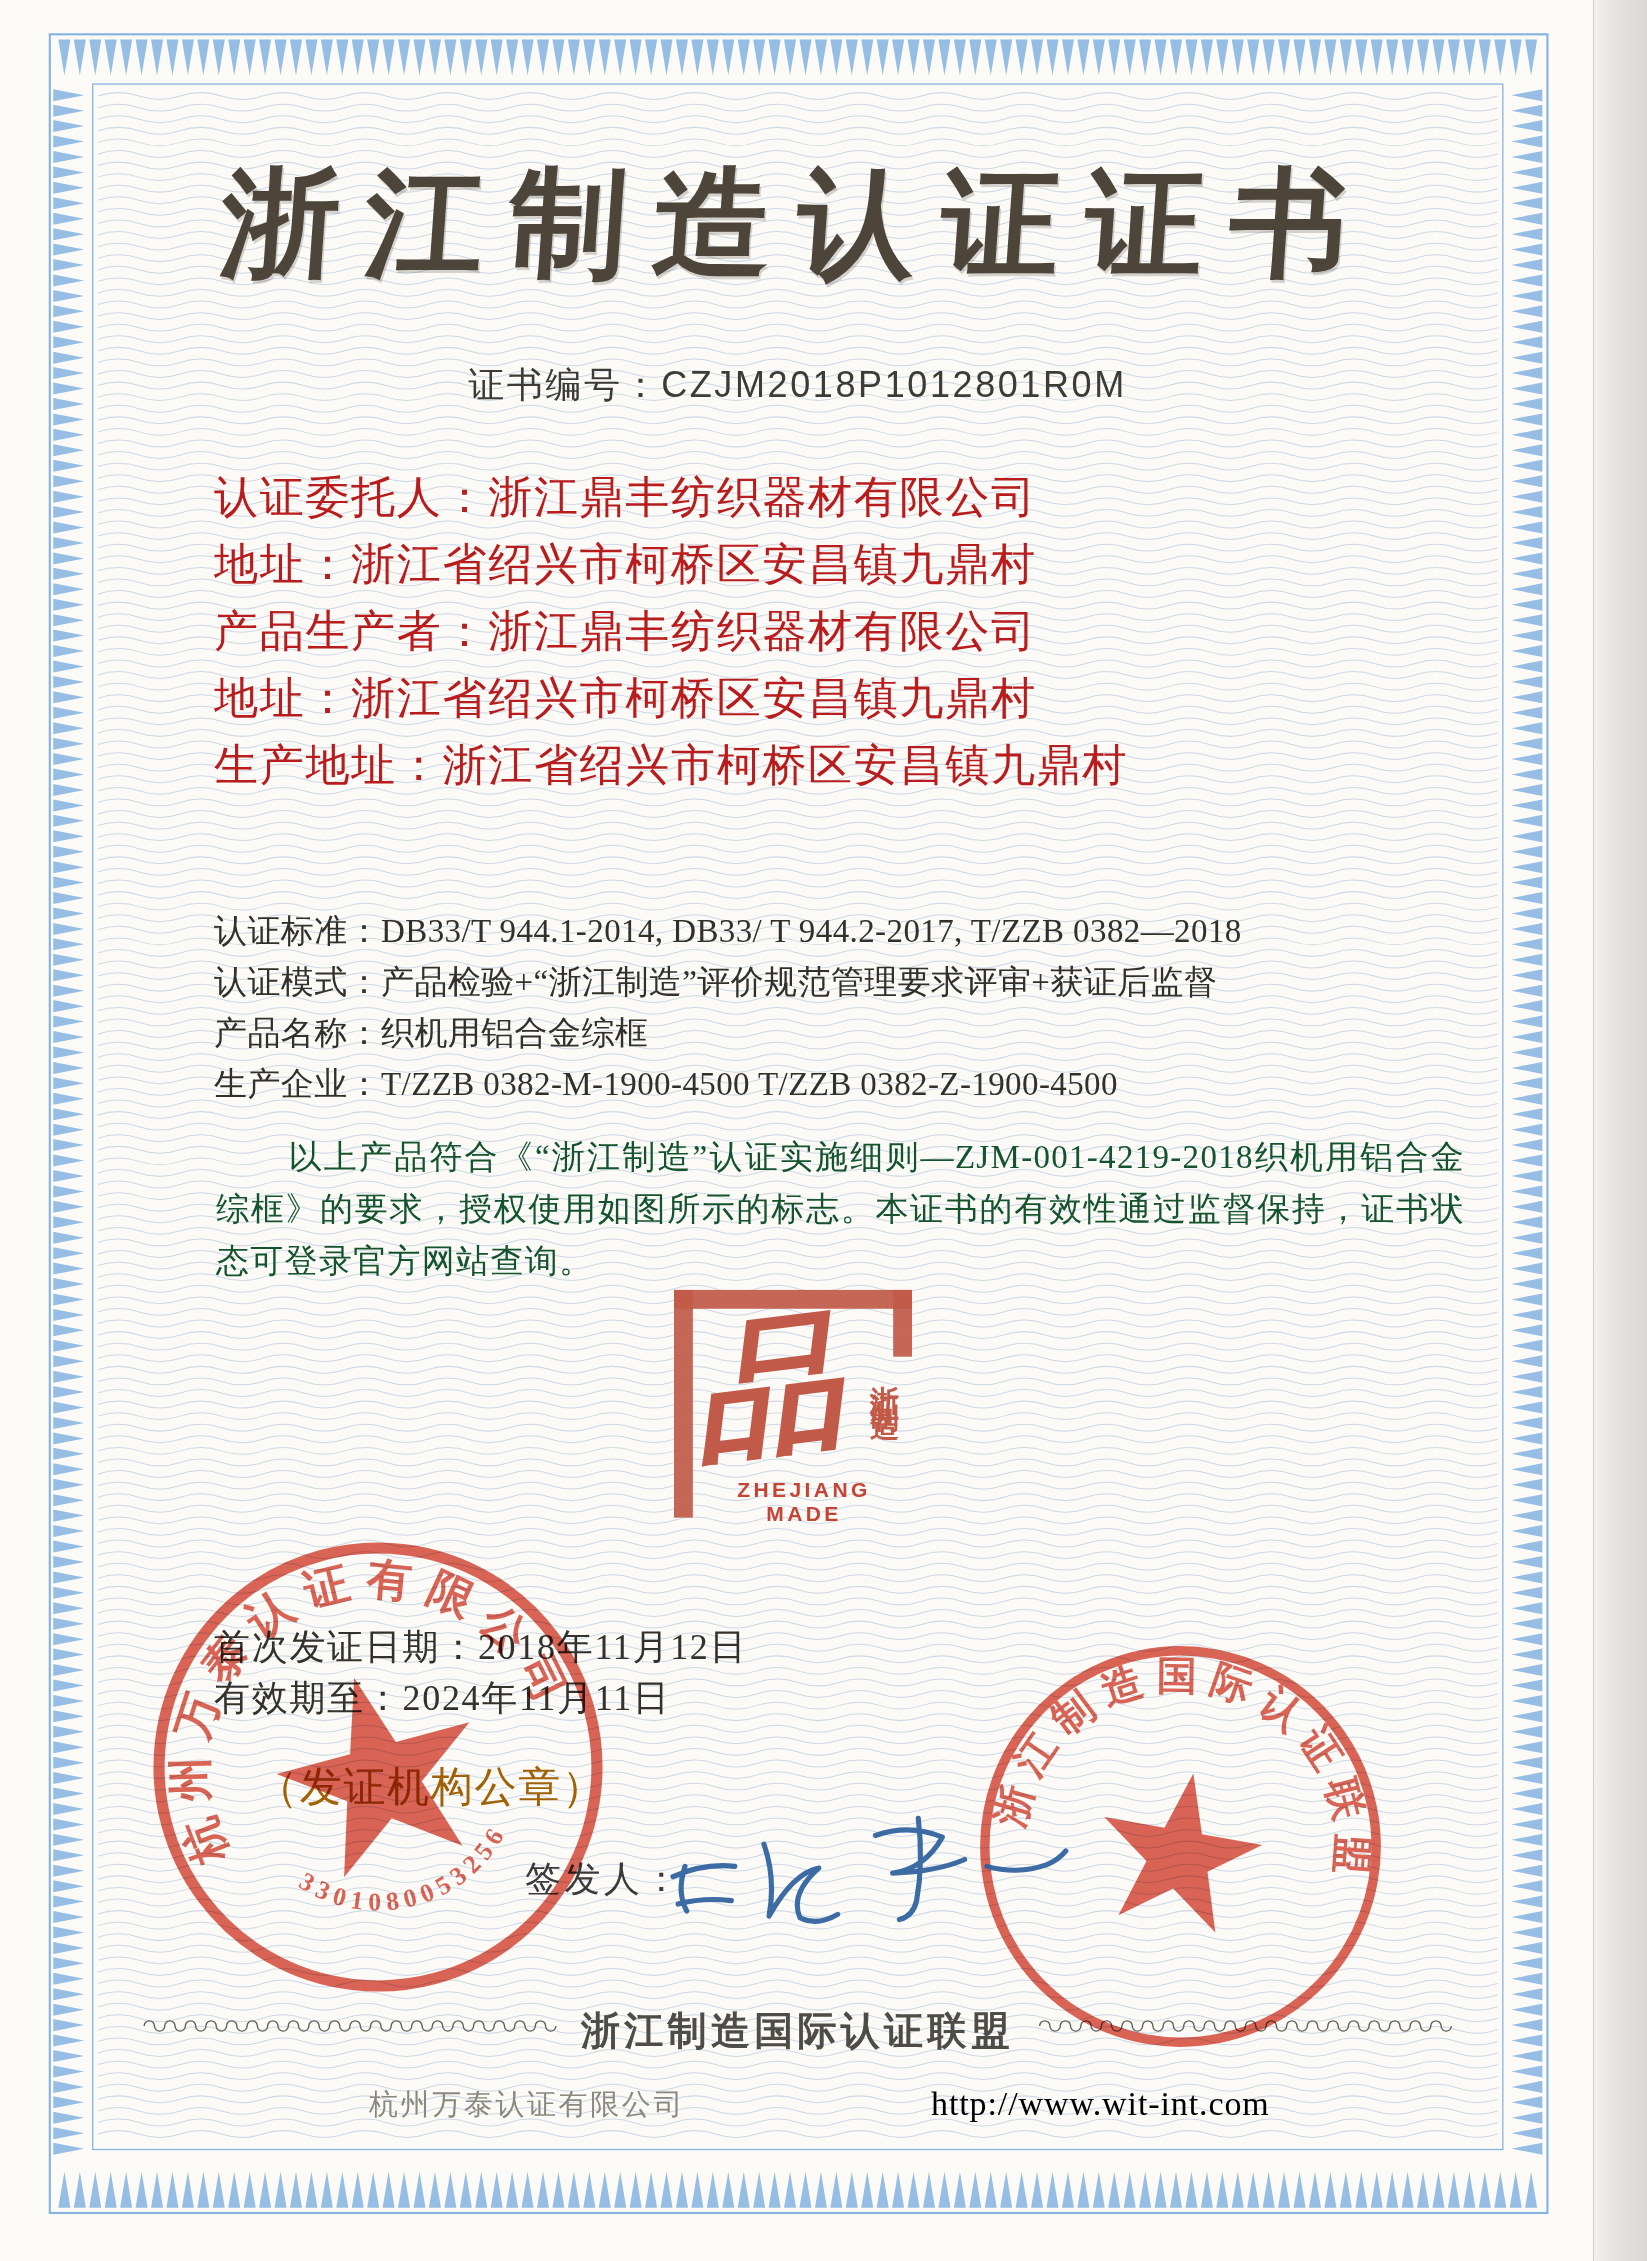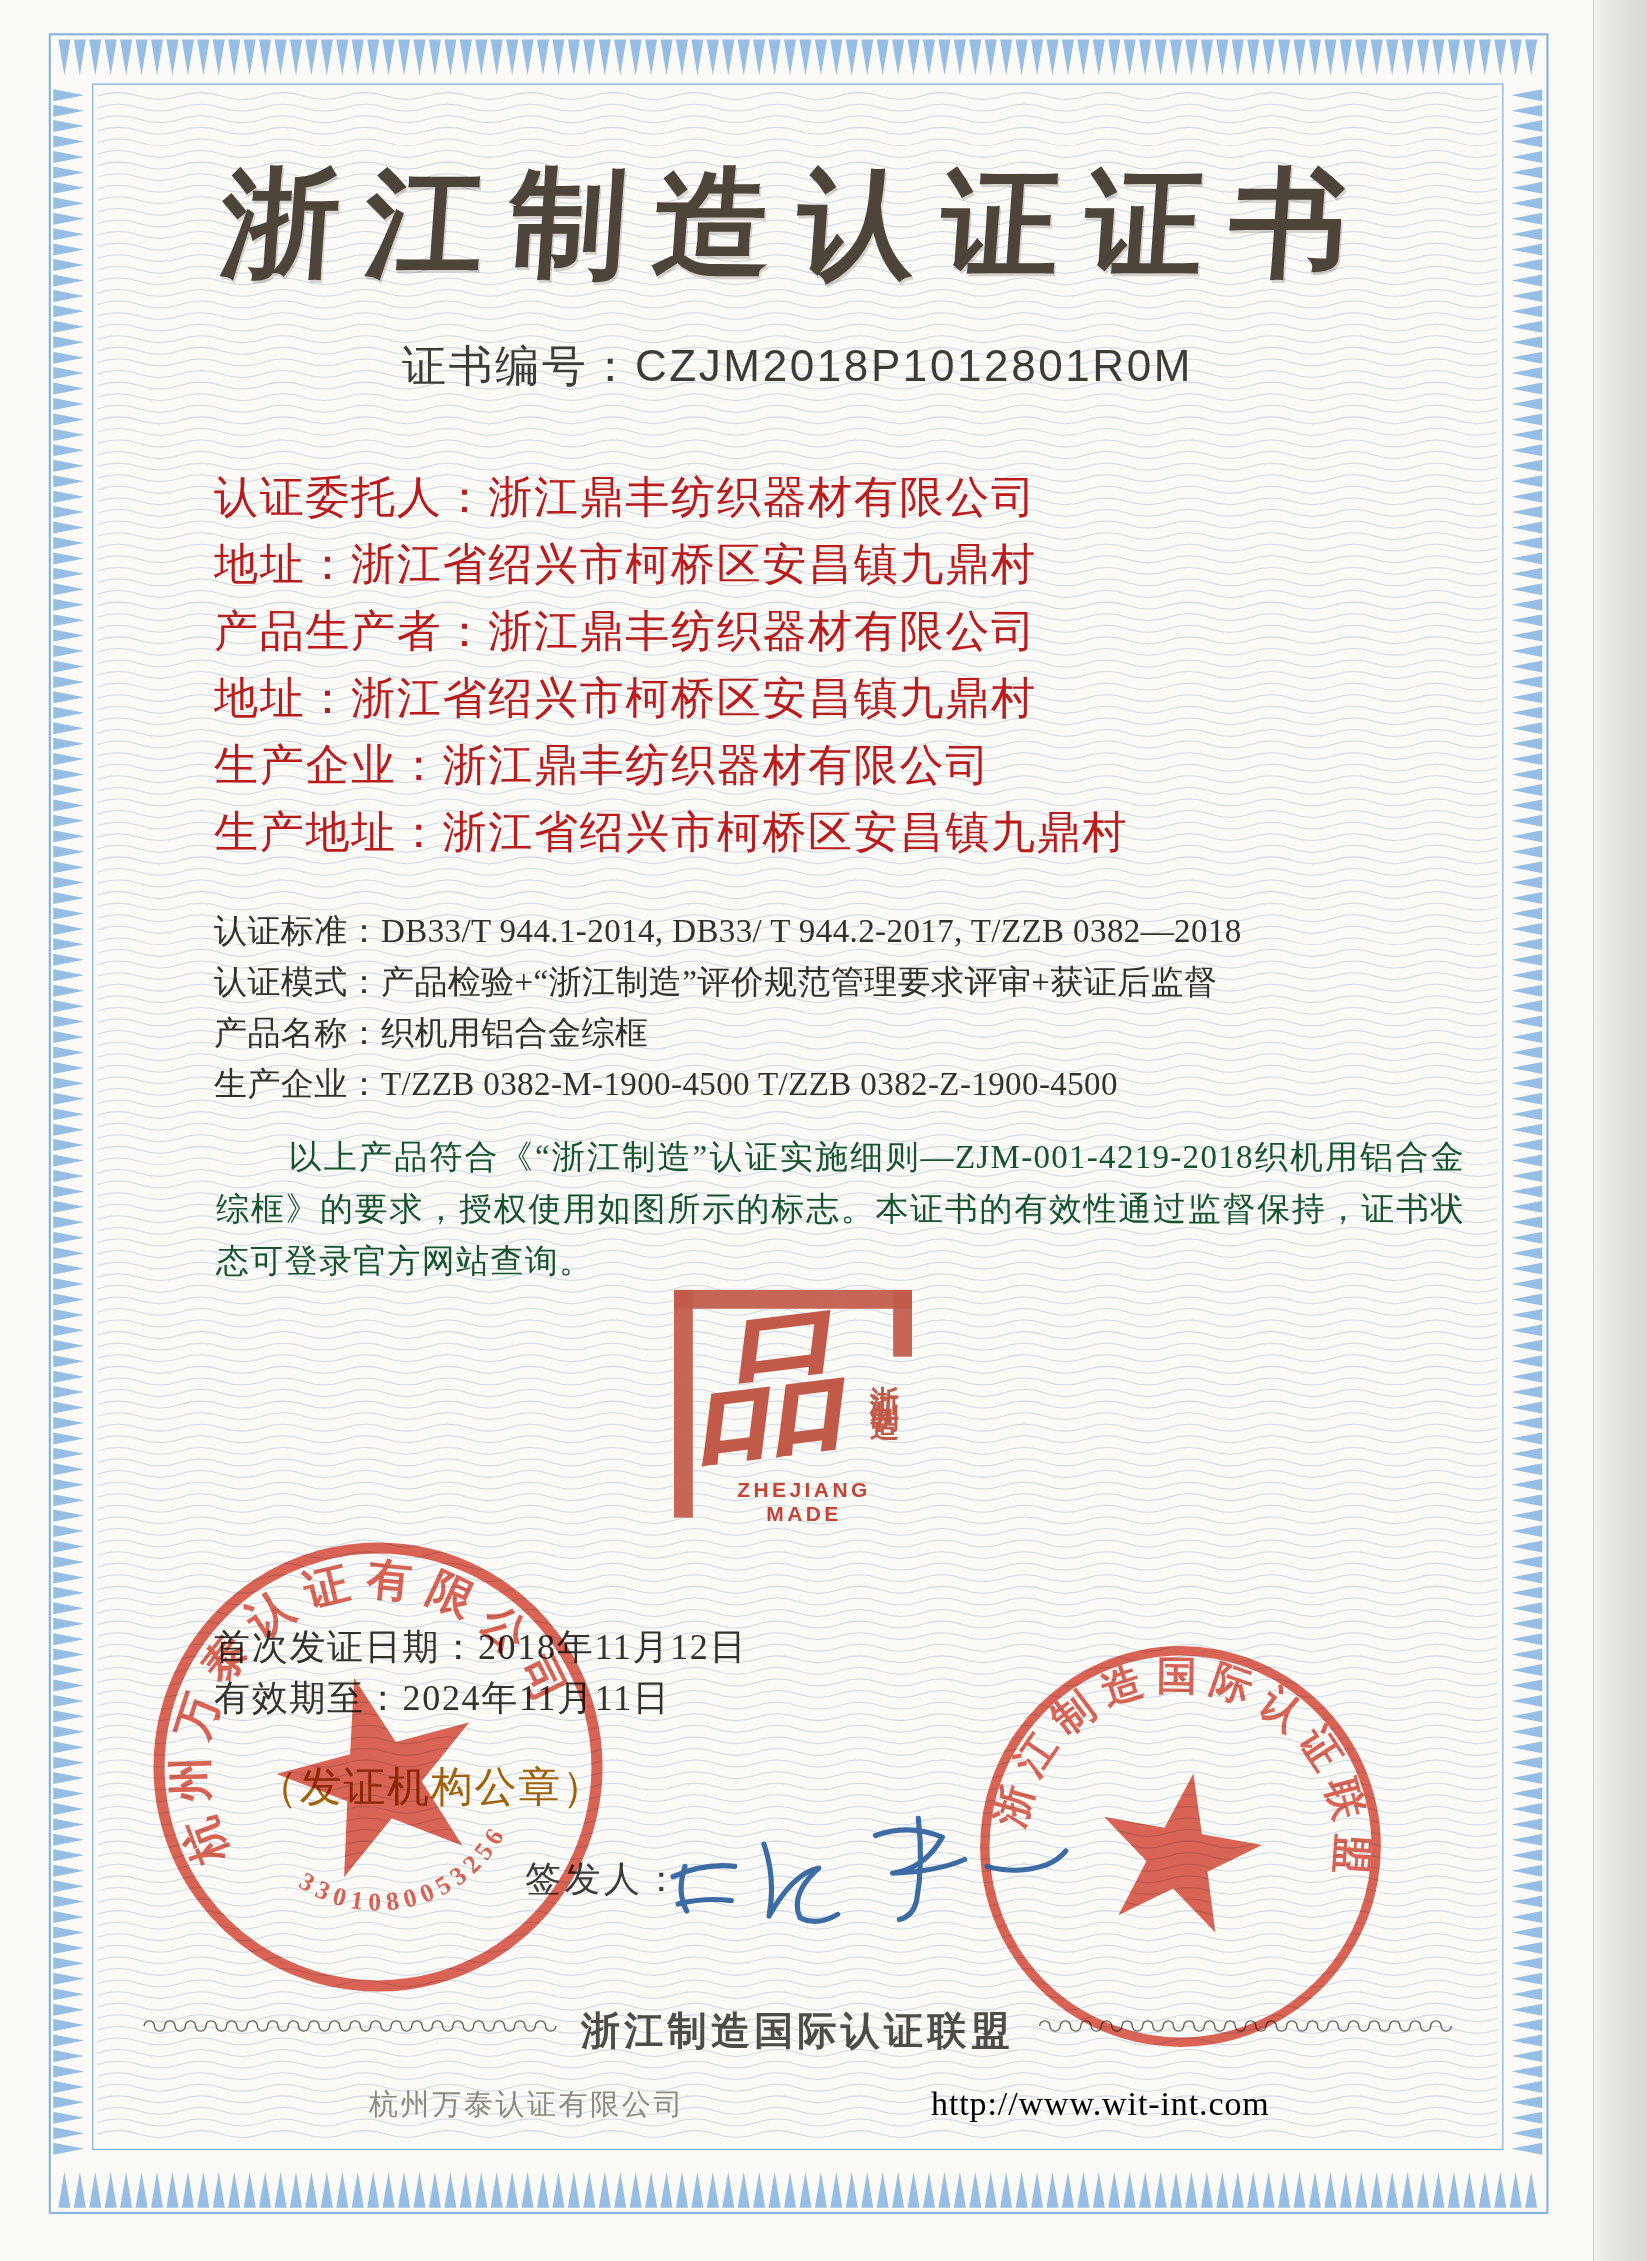--- a/index.html
+++ b/index.html
@@ -11,21 +11,21 @@
   .bm{fill:#7fb0de;opacity:.82;}
   .hl{fill:none;stroke:#86b3e0;}
   .fl{fill:none;stroke:#5f5d55;stroke-width:1.6;}
   .paper-edge{position:absolute;right:0;top:0;width:53px;height:100%;z-index:3;
       background:linear-gradient(90deg,#f1f0ec,#e3e2df 45%,#d9d8d5);border-left:0.9px solid #cfcecb;}
   
   .abs{position:absolute;z-index:2;}
   .center-line{left:51px;width:1493px;text-align:center;}
   .title{top:160px;font-size:118px;font-weight:900;color:#4d4539;letter-spacing:26px;
          transform:skewX(-4deg);text-shadow:1.7px 2.6px 0 rgba(77,69,57,.22);line-height:1.1;}
-  .certno{top:337px;font-family:"Liberation Sans","DejaVu Sans",sans-serif;font-size:44px;
+  .certno{top:361px;font-family:"Liberation Sans","DejaVu Sans",sans-serif;font-size:36px;
           color:#3d3b36;letter-spacing:2.6px;font-weight:500;}
   .info-block{left:214px;top:468px;width:1261px;}
   .info-line{height:67px;font-size:44px;color:#b91c1c;letter-spacing:1.7px;white-space:nowrap;}
   .detail-block{left:214px;top:909px;width:1270px;font-family:Liberation Serif, serif;}
   .detail-line{height:51px;font-size:33px;color:#32302a;letter-spacing:0.4px;white-space:nowrap;}
   .statement{left:216px;top:1131px;width:1249px;font-size:33px;line-height:52px;color:#14532d;
              letter-spacing:1.3px;text-align:justify;text-indent:2.2em;}
   .date-line{left:214px;font-size:36px;color:#33312c;letter-spacing:1.7px;}
   .note-line{left:214px;top:1759px;font-size:42px;color:#a16207;letter-spacing:1.7px;margin-left:42px;}
   .signer{left:525px;top:1855px;font-size:36px;color:#3a3a3a;letter-spacing:3.4px;}
@@ -746,21 +746,20 @@
   <div class="abs center-line title">浙江制造认证证书</div>
   <div class="abs center-line certno">
     <span>证书编号：</span><span>CZJM2018P1012801R0M</span>
   </div>
 
   <div class="abs info-block">
     <div class="info-line"><span>认证委托人：</span><span>浙江鼎丰纺织器材有限公司</span></div>
     <div class="info-line"><span>地址：</span><span>浙江省绍兴市柯桥区安昌镇九鼎村</span></div>
     <div class="info-line"><span>产品生产者：</span><span>浙江鼎丰纺织器材有限公司</span></div>
     <div class="info-line"><span>地址：</span><span>浙江省绍兴市柯桥区安昌镇九鼎村</span></div>
-    <div class="info-line"><span>生产企业：</span><span>浙江鼎丰纺织器材有限公司</span></div>
     <div class="info-line"><span>生产地址：</span><span>浙江省绍兴市柯桥区安昌镇九鼎村</span></div>
   </div>
 
   <div class="abs detail-block">
     <div class="detail-line"><span>认证标准：</span><span>DB33/T 944.1-2014, DB33/ T 944.2-2017, T/ZZB 0382—2018</span></div>
     <div class="detail-line"><span>认证模式：</span><span>产品检验+“浙江制造”评价规范管理要求评审+获证后监督</span></div>
     <div class="detail-line"><span>产品名称：</span><span>织机用铝合金综框</span></div>
     <div class="detail-line"><span>生产企业：</span><span>T/ZZB 0382-M-1900-4500 T/ZZB 0382-Z-1900-4500</span></div>
   </div>
 

